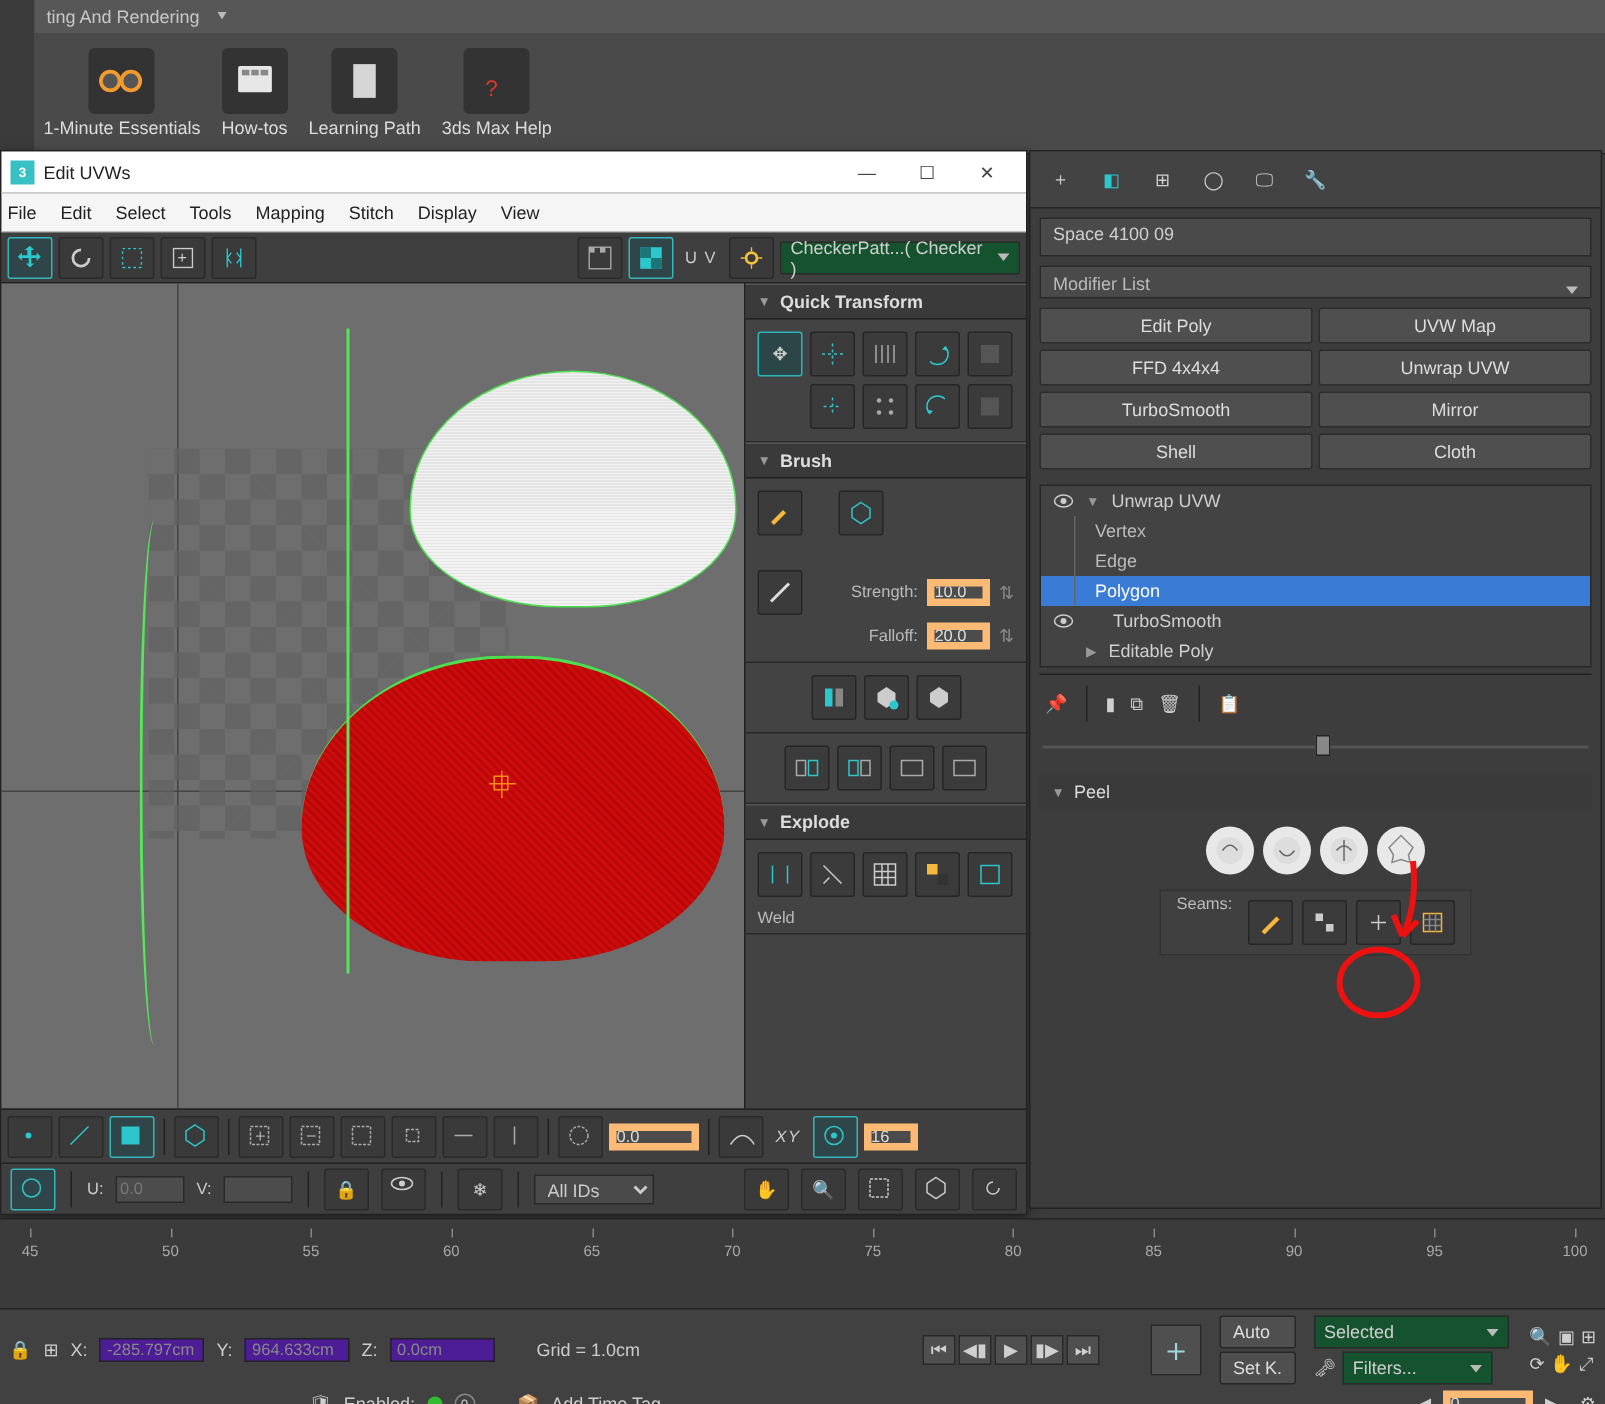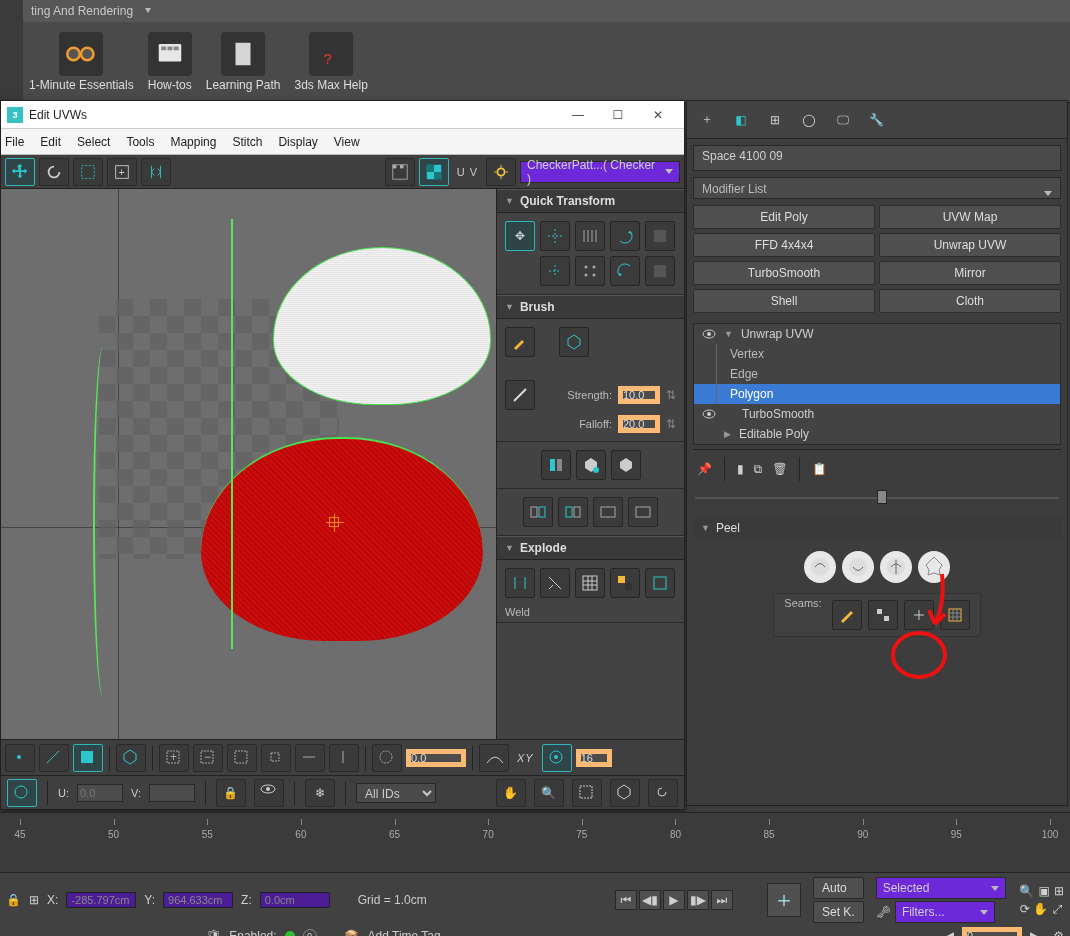--- a/index.html
+++ b/index.html
@@ -21,21 +21,21 @@
 .uv-titlebar .spacer { flex:1; }
 .uv-titlebar .winbtn { width:40px;height:28px;display:flex;align-items:center;justify-content:center;color:#444;}
 .uv-menubar { height:26px; background:#f5f5f5; display:flex; align-items:center; padding:0 4px; gap:16px; color:#222; border-bottom:1px solid #bbb;}
 .uv-menubar span{cursor:default;}
 
 .uv-toolbar { height:34px; background:#3f3f3f; border-bottom:1px solid #222; display:flex; align-items:center; padding:0 4px; gap:4px;}
 .tbtn { width:30px; height:28px; background:#3a3a3a; border:1px solid #2a2a2a; display:flex;align-items:center;justify-content:center; border-radius:2px;}
 .tbtn.active { border-color:#31b7bb; background:#2f4547;}
 .tbtn svg{width:18px;height:18px;}
 .uvlabel { color:#ccc; font-size:11px; margin:0 4px; letter-spacing:1px;}
-.dropdown { height:22px; background:#6d28d9; border:1px solid #2a2a2a; color:#cfcfcf; padding:2px 6px; display:flex; align-items:center; gap:6px; width:160px; justify-content:space-between;}
+.dropdown { height:22px; background:#14532d; border:1px solid #2a2a2a; color:#cfcfcf; padding:2px 6px; display:flex; align-items:center; gap:6px; width:160px; justify-content:space-between;}
 .dropdown .arrow{border-left:4px solid transparent;border-right:4px solid transparent;border-top:5px solid #bbb;}
 
 .uv-body { position:absolute; top:88px; left:0; right:0; bottom:70px; display:flex; }
 .uv-canvas { flex:1; background:#6e6e6e; position:relative; overflow:hidden;}
 .uv-side { width:188px; background:#434343; border-left:1px solid #222; overflow-y:auto;}
 .rollout { border-bottom:1px solid #2a2a2a;}
 .rollout-hdr { background:#3a3a3a; padding:4px 8px; color:#ddd; font-weight:bold; font-size:12px; display:flex; align-items:center; gap:6px; border-bottom:1px solid #222; border-top:1px solid #555;}
 .rollout-hdr::before { content:"▼"; font-size:9px; color:#999;}
 .rollout-body { padding:8px; display:flex; flex-wrap:wrap; gap:5px; align-items:center;}
 .iconbtn { width:30px; height:30px; background:#3b3b3b; border:1px solid #262626; border-radius:2px; display:flex;align-items:center;justify-content:center;}

